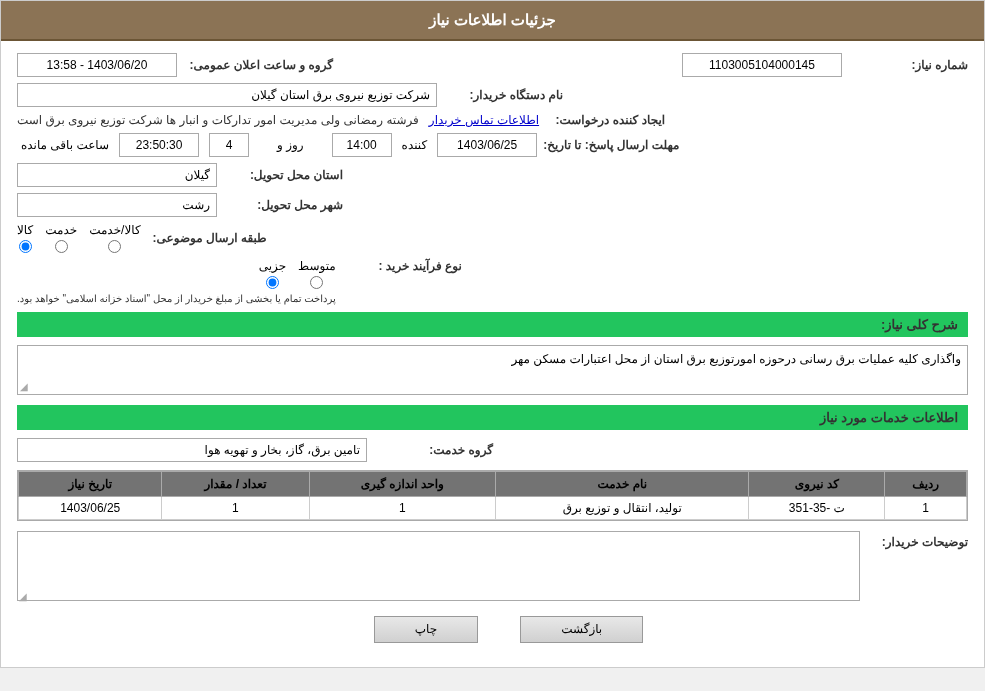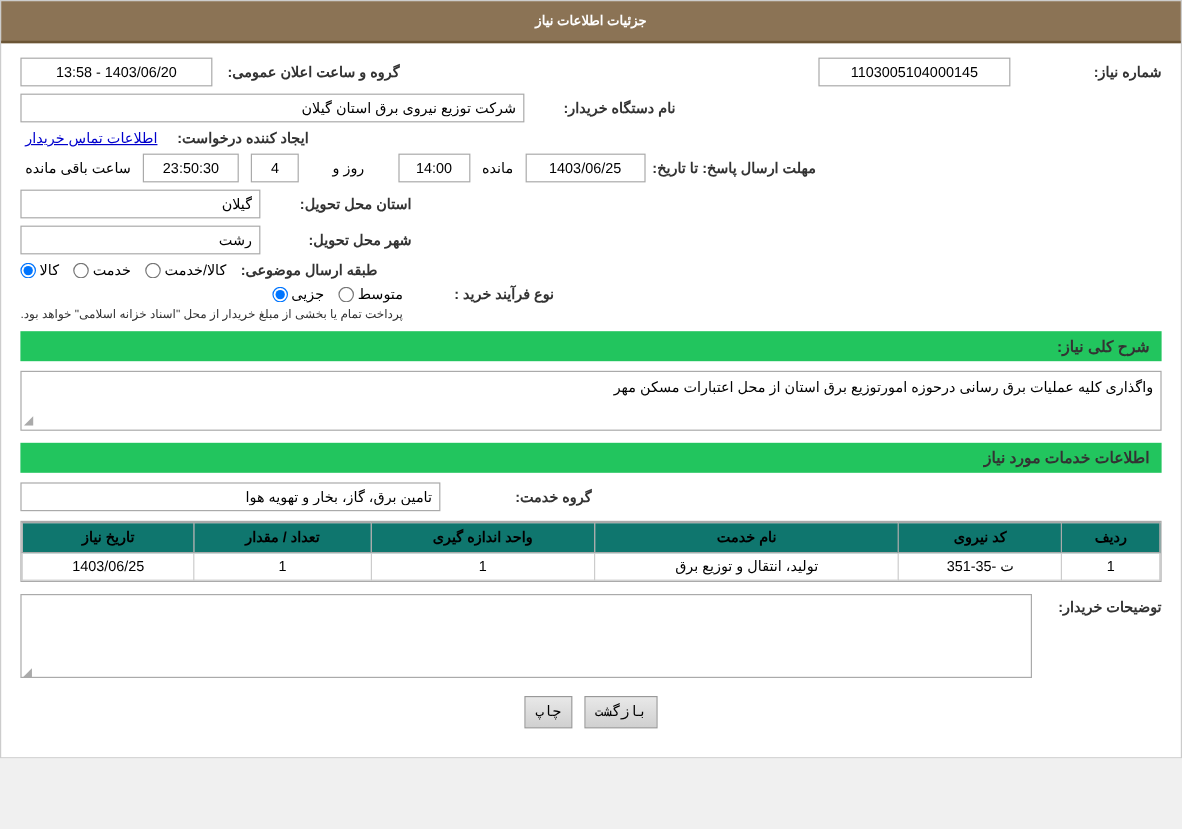--- a/index.html
+++ b/index.html
@@ -13,21 +13,21 @@
       max-width: 985px;
       margin: 0 auto;
       background: #fff;
       border: 1px solid #ccc;
     }
     .header-bar {
       background: #8B7355;
       color: #fff;
       text-align: center;
       padding: 10px;
-      font-size: 11px;
+      font-size: 15px;
       font-weight: bold;
       border-bottom: 2px solid #6b5535;
     }
     .content {
       padding: 12px 16px;
     }
     .row {
       display: flex;
       align-items: center;
       margin-bottom: 6px;
@@ -66,31 +66,32 @@
     .radio-group {
       display: flex;
       gap: 12px;
       align-items: center;
       direction: rtl;
     }
     .radio-item {
       display: flex;
       align-items: center;
       gap: 3px;
+      flex-direction: column;
     }
     .table-container {
       border: 1px solid #aaa;
       margin: 6px 0;
     }
     table {
       width: 100%;
       border-collapse: collapse;
     }
     table th {
-      background: #0f766e;
+      background: #737373;
       border: 1px solid #aaa;
       padding: 5px 8px;
       text-align: center;
       font-size: 12px;
     }
     table td {
       border: 1px solid #ccc;
       padding: 4px 8px;
       text-align: center;
       font-size: 12px;
@@ -105,25 +106,26 @@
       resize: none;
       padding: 4px;
     }
     .button-row {
       display: flex;
       justify-content: center;
       gap: 10px;
       margin: 12px 0;
     }
     .btn {
-      padding: 5px 8px;
-      font-family: Liberation Mono, monospace;
+      padding: 5px 40px;
+      font-family: Liberation Serif, serif;
       font-size: 12px;
       cursor: pointer;
       border: 1px solid #999;
+      margin-left: 32px;
     }
     .btn-print {
       background: linear-gradient(to bottom, #e8e8e8, #d0d0d0);
     }
     .btn-back {
       background: linear-gradient(to bottom, #e8e8e8, #d0d0d0);
     }
     .description-box {
       border: 1px solid #aaa;
       padding: 6px;
@@ -162,26 +164,27 @@
     </div>
 
     <div class="row" style="justify-content: flex-end;">
       <span class="label">نام دستگاه خریدار:</span>
       <input class="input-box" type="text" value="شرکت توزیع نیروی برق استان گیلان" style="width: 420px; text-align: right;">
     </div>
 
     <div class="row" style="justify-content: flex-end;">
       <span class="label">ایجاد کننده درخواست:</span>
       <span class="blue-link" style="margin-left:4px;">اطلاعات تماس خریدار</span>
+      <span style="color:#333;">فرشته رمضانی ولی مدیریت امور تدارکات و انبار ها شرکت توزیع نیروی برق است</span>
     </div>
 
     <div class="row" style="justify-content: flex-end; align-items:center; flex-wrap: wrap;">
       <span class="label">مهلت ارسال پاسخ: تا تاریخ:</span>
       <input class="input-box" type="text" value="1403/06/25" style="width: 100px; text-align: center;">
-      <span style="margin:0 4px;">مانده</span>
+      <span style="margin:0 4px;">کننده</span>
       <input class="input-box" type="text" value="14:00" style="width: 60px; text-align: center;">
       <span style="margin:0 22px;text-align:center;">روز و</span>
       <input class="input-box" type="text" value="4" style="width: 40px; text-align: center;">
       <input class="input-box" type="text" value="23:50:30" style="width: 80px; text-align: center; margin-right: 4px;">
       <span style="margin:0 4px;">ساعت باقی مانده</span>
     </div>
 
     <div class="row" style="justify-content: flex-end;">
       <span class="label">استان محل تحویل:</span>
       <input class="input-box" type="text" value="گیلان" style="width: 200px; text-align: right;">

